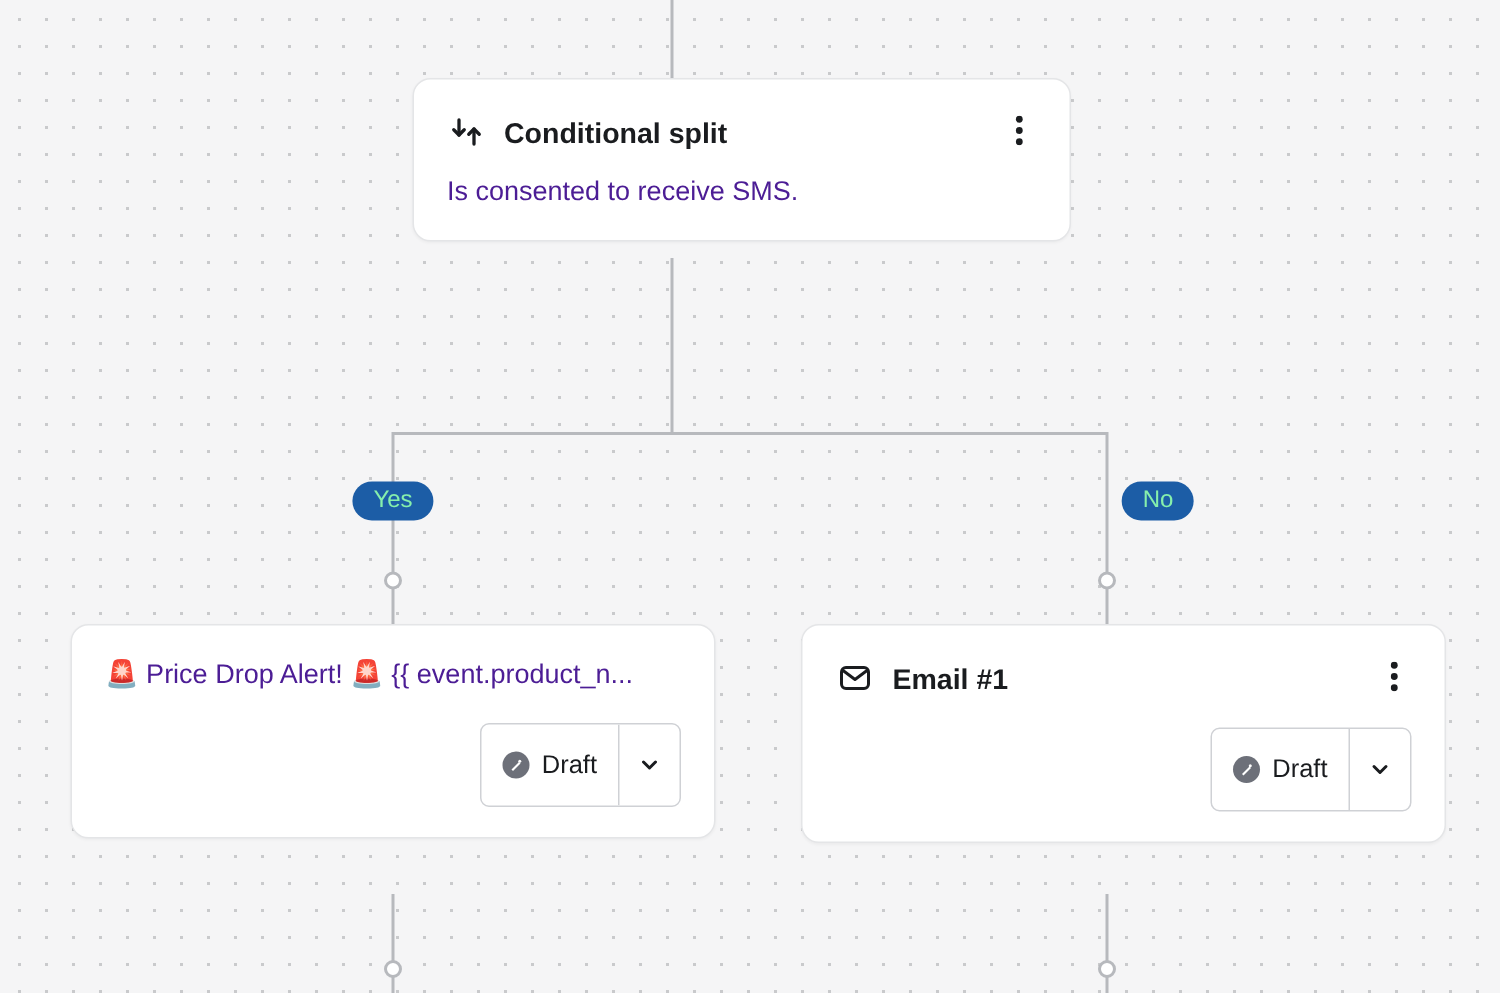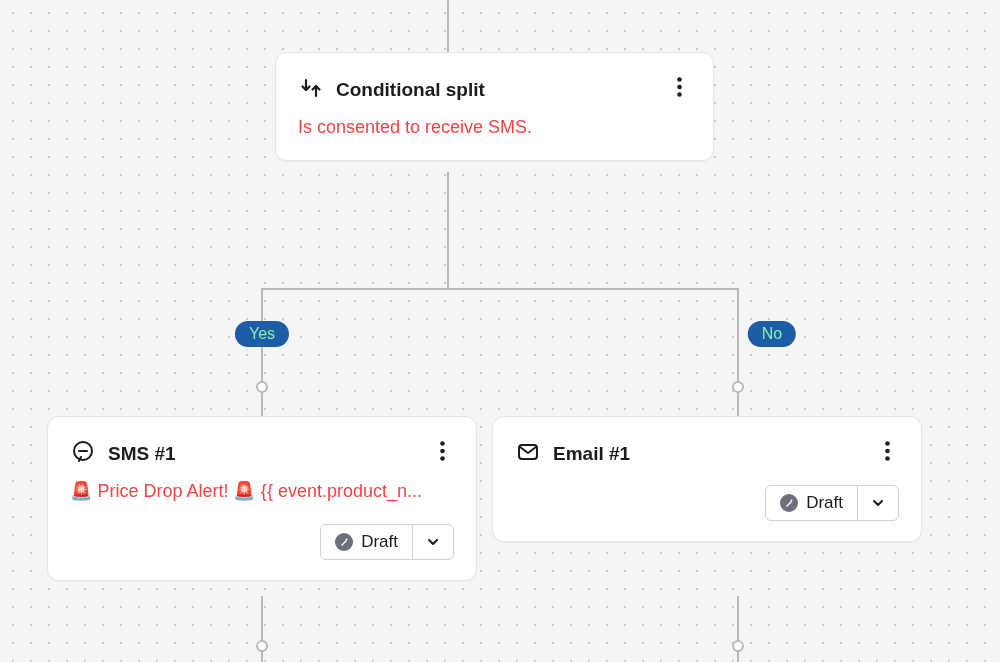--- a/index.html
+++ b/index.html
@@ -43,21 +43,21 @@
     margin-bottom: 14px;
   }
   .card-title {
     font-size: 19px;
     font-weight: 650;
     color: #1a1c1f;
     flex: 1;
   }
   .card-desc {
     font-size: 18px;
-    color: #ef4444;
+    color: #4c1d95;
     line-height: 1.4;
     white-space: nowrap;
     overflow: hidden;
     text-overflow: ellipsis;
   }
   .card-footer {
     display: flex;
     justify-content: flex-end;
     margin-top: 20px;
   }
@@ -91,21 +91,21 @@
     border-radius: 999px;
     transform: translate(-50%, -50%);
   }
 
   
   .status {
     display: flex;
     align-items: center;
     border: 1px solid #cfd1d5;
     border-radius: 6px;
-    height: 36px;
+    height: 56px;
     overflow: hidden;
     background: #fff;
   }
   .status-left {
     display: flex;
     align-items: center;
     gap: 8px;
     padding: 0 14px;
     height: 100%;
     font-size: 17px;
@@ -165,37 +165,20 @@
   <div class="line vline" style="left:261px; top:288px; height:128px;"></div>
   <div class="line vline" style="left:737px; top:288px; height:128px;"></div>
 
   <div class="pill" style="left:262px; top:334px;">Yes</div>
   <div class="pill" style="left:772px; top:334px;">No</div>
 
   <div class="dot" style="left:262px; top:387px;"></div>
   <div class="dot" style="left:738px; top:387px;"></div>
 
   <div class="card" style="left:47px; top:416px; width:430px;">
-    <div class="card-header">
-      <span class="icon-box">
-        <svg width="24" height="24" viewBox="0 0 24 24" fill="none" stroke="currentColor" stroke-width="2" stroke-linecap="round" stroke-linejoin="round">
-          <circle cx="12" cy="11" r="9"></circle>
-          <path d="M8 11 L16 11"></path>
-          <path d="M8 21 L10 17"></path>
-        </svg>
-      </span>
-      <span class="card-title">SMS #1</span>
-      <span class="kebab">
-        <svg width="5" height="20" viewBox="0 0 5 20">
-            <circle cx="2.5" cy="2.5" r="2.3" fill="currentColor"></circle>
-            <circle cx="2.5" cy="10" r="2.3" fill="currentColor"></circle>
-            <circle cx="2.5" cy="17.5" r="2.3" fill="currentColor"></circle>
-          </svg>
-      </span>
-    </div>
     <div class="card-desc">🚨 Price Drop Alert! 🚨 {{ event.product_n...</div>
     <div class="card-footer">
       <div class="status">
         <div class="status-left">
           <span class="draft-dot">
             <svg width="10" height="10" viewBox="0 0 10 10">
                 <path d="M2 8 L7 3 L8 4 L3 9 Z" fill="#fff"></path>
                 <circle cx="7.5" cy="2.5" r="1" fill="#fff"></circle>
               </svg>
           </span>
@@ -204,21 +187,21 @@
         <div class="status-divider"></div>
         <div class="status-caret">
           <svg width="14" height="14" viewBox="0 0 14 14" fill="none" stroke="currentColor" stroke-width="2" stroke-linecap="round" stroke-linejoin="round">
               <path d="M3 5 L7 9 L11 5"></path>
             </svg>
         </div>
       </div>
     </div>
   </div>
 
-  <div class="card" style="left:492px; top:416px; width:430px;">
+  <div class="card" style="left:534px; top:416px; width:430px;">
     <div class="card-header">
       <span class="icon-box">
         <svg width="24" height="24" viewBox="0 0 24 24" fill="none" stroke="currentColor" stroke-width="2" stroke-linecap="round" stroke-linejoin="round">
           <rect x="3" y="5" width="18" height="14" rx="3"></rect>
           <path d="M4 7 L12 13 L20 7"></path>
         </svg>
       </span>
       <span class="card-title">Email #1</span>
       <span class="kebab">
         <svg width="5" height="20" viewBox="0 0 5 20">

